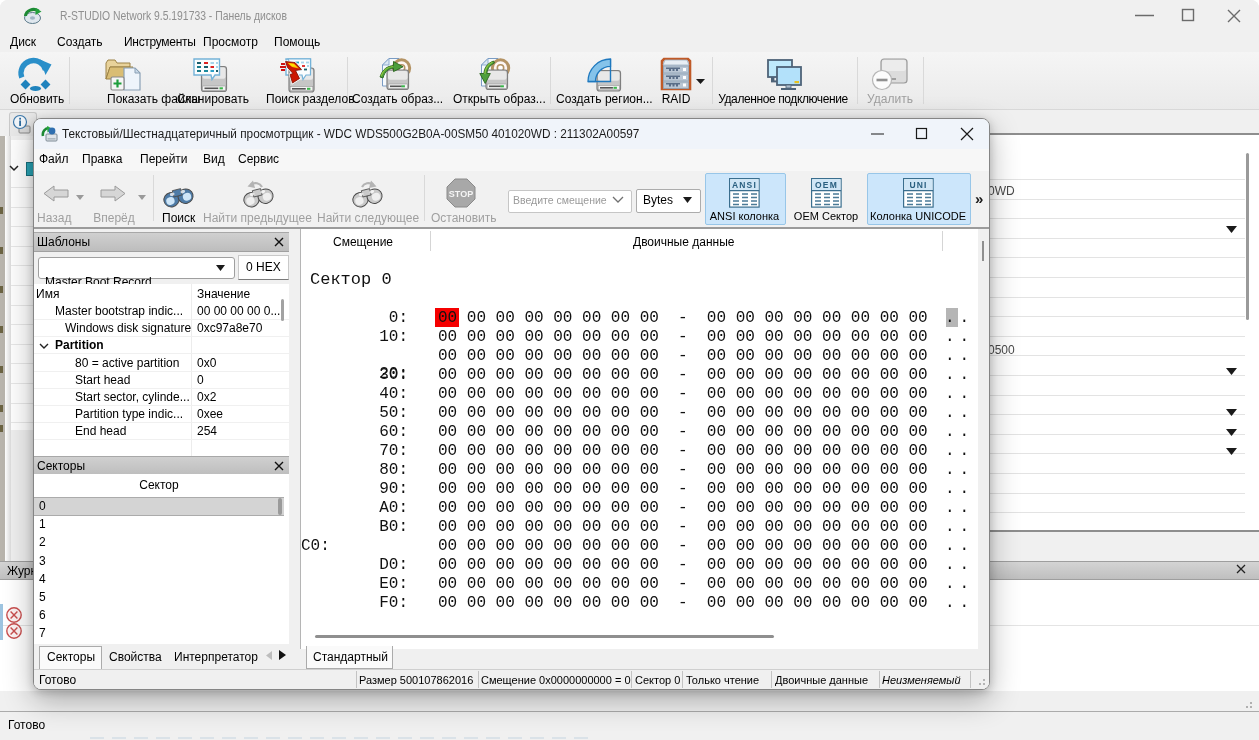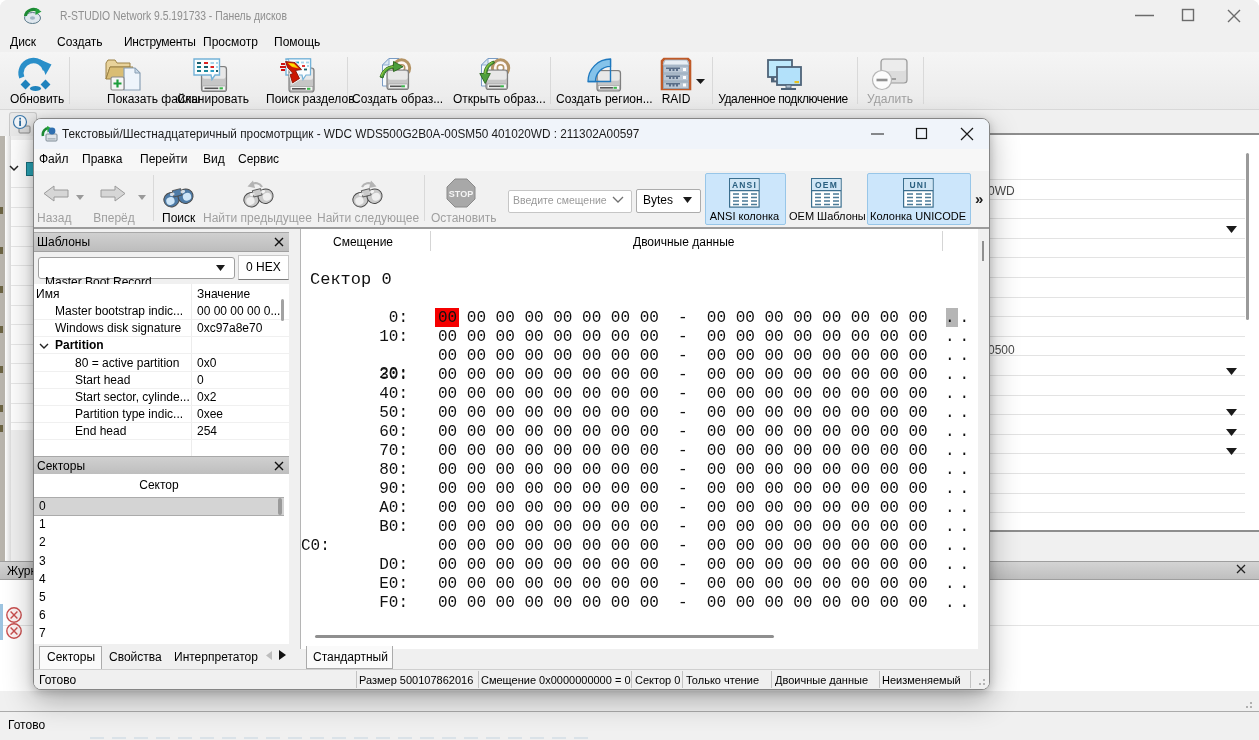--- a/index.html
+++ b/index.html
@@ -456,21 +456,21 @@
       <text x="15.5" y="10.2" font-family="Liberation Sans" font-size="8.5" font-weight="bold" fill="#2a6080" text-anchor="middle" letter-spacing="1.2">UNI</text>
       <g stroke="#4a7a96" stroke-width="1.6">
         <path d="M4 16 L10 16 M13 16 L19 16 M22 16 L28 16"></path>
         <path d="M4 19.5 L10 19.5 M13 19.5 L19 19.5 M22 19.5 L28 19.5"></path>
         <path d="M4 23 L10 23 M13 23 L19 23 M22 23 L28 23"></path>
         <path d="M4 26.5 L10 26.5 M13 26.5 L19 26.5 M22 26.5 L28 26.5"></path>
       </g>
     </svg>
 
     <div class="abs" style="left:671px;top:91px;width:79px;text-align:center;font-size:11px;white-space:nowrap;">ANSI колонка</div>
-    <div class="abs" style="left:755px;top:91px;width:74px;text-align:center;font-size:11px;white-space:nowrap;">OEM Шаблоны</div>
+    <div class="abs" style="left:755px;top:91px;width:74px;text-align:center;font-size:11px;white-space:nowrap;">OEM Сектор</div>
     <div class="abs" style="left:833px;top:91px;width:102px;text-align:center;font-size:11px;white-space:nowrap;">Колонка UNICODE</div>
     <div class="abs" style="left:941px;top:71px;font-size:15px;font-weight:bold;color:#1a1a1a;">»</div>
     <div class="abs" style="left:0;top:110px;width:955px;height:460px;background:#f0f0f0;"></div>
 
     <div class="abs" style="left:0;top:113px;width:255px;height:18px;background:linear-gradient(#d0d0d0,#bdbdbd);border-top:1px solid #a8a8a8;border-bottom:1px solid #a0a0a0;"></div>
     <div class="abs t12" style="left:3px;top:116px;">Шаблоны</div>
     <svg class="abs" style="left:239px;top:117px;" width="12" height="12" viewBox="0 0 12 12">
         <path d="M2 2 L10 10 M10 2 L2 10" stroke="#111" stroke-width="1.4"></path>
       </svg>
     <div class="abs" style="left:4px;top:138px;width:195px;height:20px;background:#fff;border:1px solid #9f9f9f;border-radius:3px;"></div>
@@ -481,21 +481,21 @@
     <div class="abs" style="left:204px;top:136px;width:49px;height:23px;background:#fff;border:1px solid #c9c9c9;border-bottom:1px solid #7a7a7a;"></div>
     <div class="abs t13" style="left:212px;top:141px;">0 HEX</div>
     <div class="abs" style="left:0;top:165px;width:255px;height:222px;background:#fff;"></div>
     <div class="abs" style="left:157px;top:165px;width:1px;height:222px;background:#ececec;"></div>
     <div class="abs t13" style="left:2px;top:168px;">Имя</div>
     <div class="abs t13" style="left:163px;top:168px;">Значение</div>
     <div class="abs" style="left:0;top:200px;width:255px;height:1px;background:#f0f0f0;"></div>
     <div class="abs t13" style="left:21px;top:185px;white-space:nowrap;overflow:hidden;max-width:134px;">Master bootstrap indic...</div>
     <div class="abs t13" style="left:163px;top:185px;white-space:nowrap;">00 00 00 00 0...</div>
     <div class="abs" style="left:0;top:217px;width:255px;height:1px;background:#f0f0f0;"></div>
-    <div class="abs t13" style="left:21px;top:202px;white-space:nowrap;overflow:hidden;max-width:134px;text-align:right;">Windows disk signature</div>
+    <div class="abs t13" style="left:31px;top:202px;white-space:nowrap;overflow:hidden;max-width:134px;text-align:right;">Windows disk signature</div>
     <div class="abs t13" style="left:163px;top:202px;white-space:nowrap;">0xc97a8e70</div>
     <div class="abs" style="left:0;top:234px;width:255px;height:1px;background:#f0f0f0;"></div>
     <div class="abs t13" style="left:21px;top:219px;font-weight:bold;white-space:nowrap;overflow:hidden;max-width:134px;">Partition</div>
     <svg class="abs" style="left:5px;top:223px;" width="10" height="8" viewBox="0 0 10 8">
         <path d="M1 2 L5 6 L9 2" fill="none" stroke="#222" stroke-width="1.4"></path>
       </svg>
     <div class="abs" style="left:0;top:252px;width:255px;height:1px;background:#f0f0f0;"></div>
     <div class="abs t13" style="left:41px;top:237px;white-space:nowrap;overflow:hidden;max-width:114px;">80 = active partition</div>
     <div class="abs t13" style="left:163px;top:237px;white-space:nowrap;">0x0</div>
     <div class="abs" style="left:0;top:269px;width:255px;height:1px;background:#f0f0f0;"></div>
@@ -609,21 +609,21 @@
     <div class="abs t11" style="left:325px;top:555px;white-space:nowrap;">Размер 500107862016</div>
     <div class="abs" style="left:444px;top:552px;width:1px;height:17px;background:#c3c3c3;"></div>
     <div class="abs t11" style="left:447px;top:555px;white-space:nowrap;">Смещение 0x0000000000 = 0</div>
     <div class="abs" style="left:597px;top:552px;width:1px;height:17px;background:#c3c3c3;"></div>
     <div class="abs t11" style="left:601px;top:555px;white-space:nowrap;">Сектор 0</div>
     <div class="abs" style="left:648px;top:552px;width:1px;height:17px;background:#c3c3c3;"></div>
     <div class="abs t11" style="left:652px;top:555px;white-space:nowrap;">Только чтение</div>
     <div class="abs" style="left:737px;top:552px;width:1px;height:17px;background:#c3c3c3;"></div>
     <div class="abs t11" style="left:741px;top:555px;white-space:nowrap;">Двоичные данные</div>
     <div class="abs" style="left:845px;top:552px;width:1px;height:17px;background:#c3c3c3;"></div>
-    <div class="abs t11" style="left:848px;top:555px;white-space:nowrap;">Неизменяемый</div>
+    <div class="abs t11" style="left:848px;top:555px;white-space:nowrap;font-style:italic;">Неизменяемый</div>
 
     <div class="abs" style="left:936px;top:552px;width:1px;height:17px;background:#c3c3c3;"></div>
     <svg class="abs" style="left:941px;top:558px;" width="12" height="10" viewBox="0 0 12 10">
         <g fill="#b5b5b5">
           <rect x="8" y="6" width="2" height="2"></rect>
           <rect x="4" y="6" width="2" height="2"></rect>
           <rect x="8" y="2" width="2" height="2"></rect>
         </g>
       </svg>
   </div>

